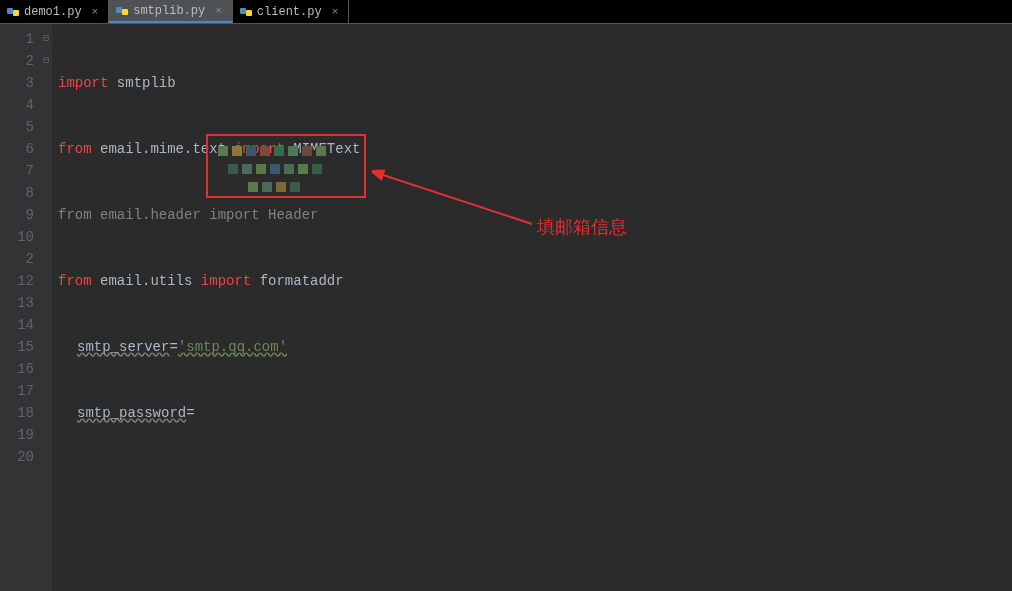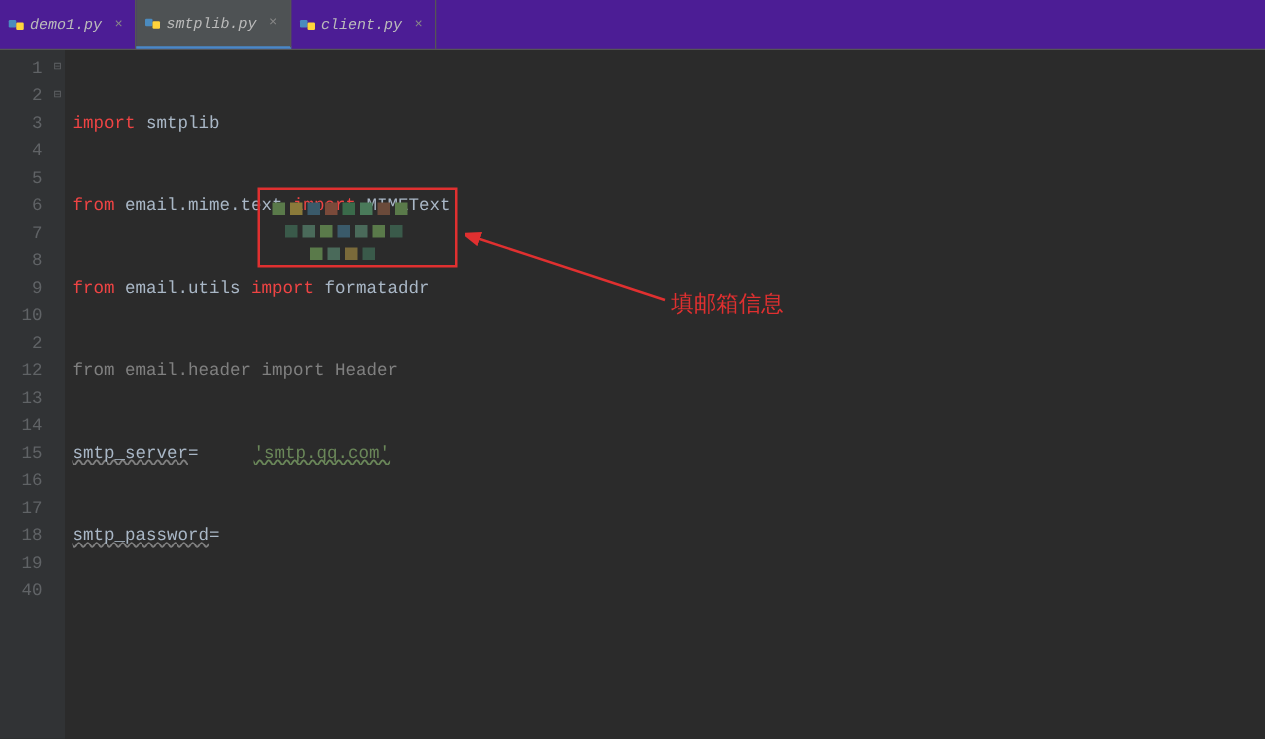--- a/index.html
+++ b/index.html
@@ -7,24 +7,23 @@
       font-family: Consolas, Monaco, 'Courier New', monospace;
       font-size: 14px;
       background: #2b2b2b;
       color: #a9b7c6;
       width: 1012px;
       height: 591px;
       overflow: hidden;
     }
     .tabs {
       display: flex;
-      background: #4c1d95;
+      background: #000000;
       border-bottom: 1px solid #555;
-      height: 40px;
-      font-style: italic;
+      height: 24px;
     }
     .tab {
       display: flex;
       align-items: center;
       padding: 2px 10px 2px 6px;
       border-right: 1px solid #555;
       cursor: pointer;
       gap: 4px;
       font-size: 12px;
       color: #bbbbbb;
@@ -76,22 +75,22 @@
       white-space: pre;
     }
     .line { height: 22px; display: block; }
     .ln { height: 22px; line-height: 22px; display: block; }
     .current-line {
       background: #323232;
     }
     .kw { color: #ef4444; }
     .str { color: #6a8759; }
     .comment { color: #808080; }
-    .wavy { text-decoration: underline wavy #808080; text-decoration-skip-ink: none; }
-    .wavy-str { text-decoration: underline wavy #6a8759; text-decoration-skip-ink: none; margin-left: 44px; }
+    .wavy { text-decoration: underline wavy #808080; text-decoration-skip-ink: none; margin-left: 19px; }
+    .wavy-str { text-decoration: underline wavy #6a8759; text-decoration-skip-ink: none; }
     .redact-box {
       position: absolute;
       border: 2px solid #e03030;
       left: 154px;
       top: 110px;
       width: 160px;
       height: 64px;
       pointer-events: none;
     }
     .pixel-row {
@@ -166,33 +165,33 @@
     <span class="ln">10</span>
     <span class="ln">2</span>
     <span class="ln">12</span>
     <span class="ln">13</span>
     <span class="ln">14</span>
     <span class="ln">15</span>
     <span class="ln">16</span>
     <span class="ln">17</span>
     <span class="ln">18</span>
     <span class="ln">19</span>
-    <span class="ln">40</span>
+    <span class="ln">20</span>
   </div>
   <div class="fold-gutter">
     <div class="fold-mark">⊟</div>
     <div class="fold-mark"></div>
     <div class="fold-mark"></div>
     <div class="fold-mark">⊟</div>
   </div>
   <div class="code">
     <span class="line"><span class="kw">import</span><span> smtplib</span></span>
     <span class="line"><span class="kw">from</span><span> email.mime.text </span><span class="kw">import</span><span> MIMEText</span></span>
+    <span class="line comment"><span class="comment">from email.header import Header</span></span>
     <span class="line"><span class="kw">from</span><span> email.utils </span><span class="kw">import</span><span> formataddr</span></span>
-    <span class="line comment"><span class="comment">from email.header import Header</span></span>
     <span class="line"><span class="wavy">smtp_server</span><span>=</span><span class="str wavy-str">'smtp.qq.com'</span></span>
     <span class="line"><span class="wavy">smtp_password</span><span>=</span></span>
     
     
     
     
     
     
     
     

